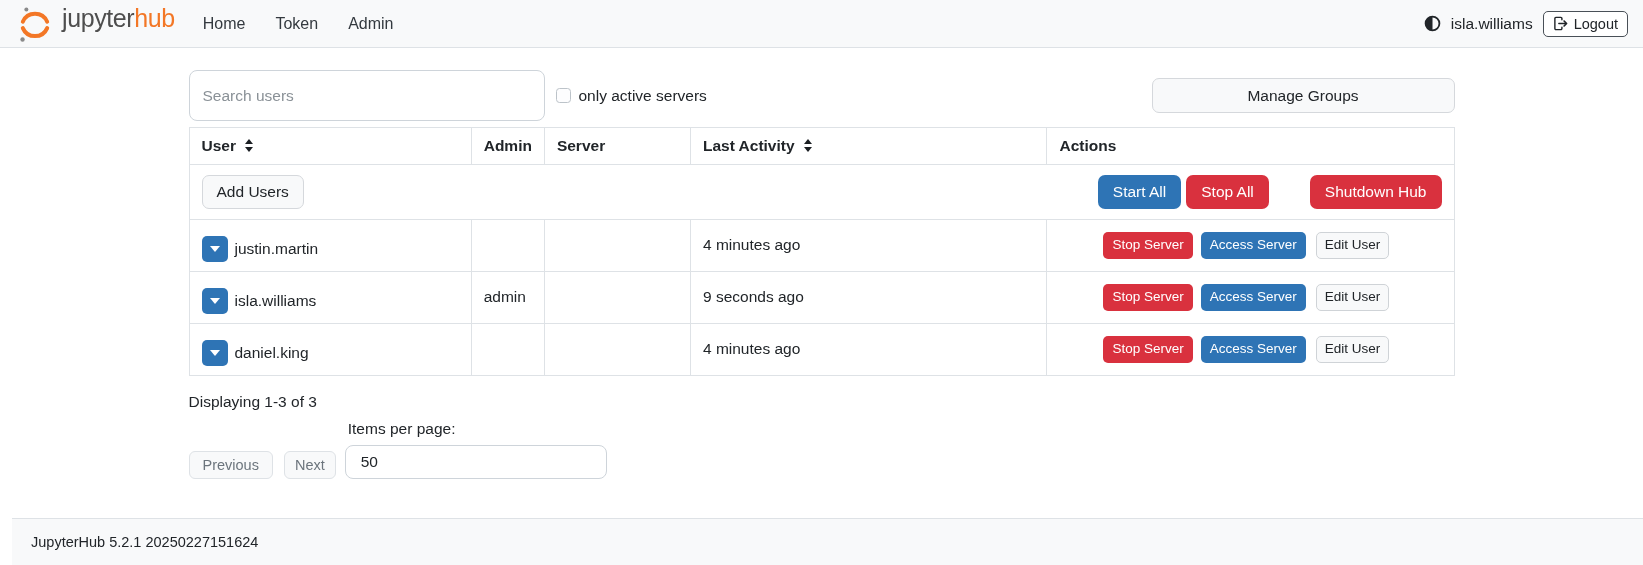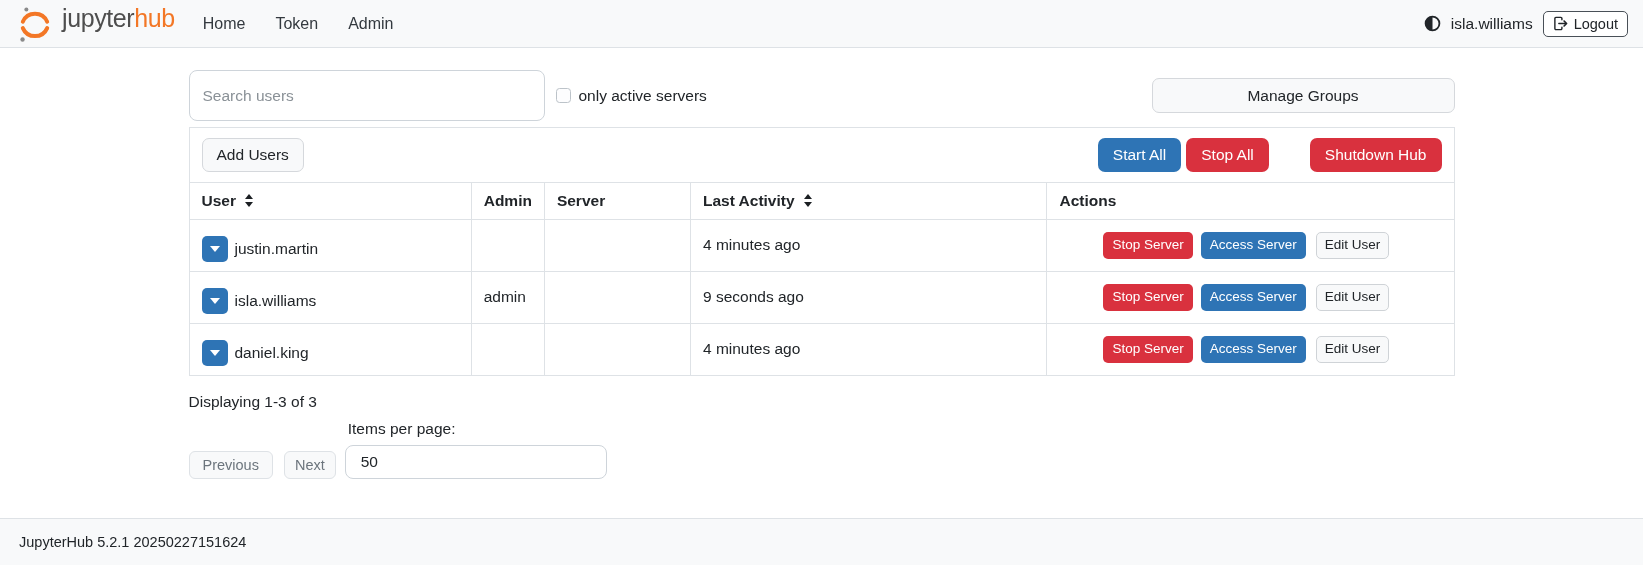--- a/index.html
+++ b/index.html
@@ -68,21 +68,21 @@
   .pag-row { display:flex; align-items:flex-end; margin-top:9px; }
   .btn-page { background:#f8f9fa; border:1px solid #dee2e6; color:#6c757d; border-radius:6px;
     font-size:14.5px; padding:5px 13px; }
   .btn-next { margin-left:11px; padding:5px 10px; }
   .ipp { margin-left:9px; display:flex; flex-direction:column; }
   .ipp-label { font-size:15.5px; margin:0 0 7px 3px; }
   .ipp-input { width:262px; height:34px; border:1px solid #ced4da; border-radius:8px;
     padding:0 15px; font-size:15.5px; font-family:inherit; color:#212529; outline:none; }
 
   
-  .footer { position:absolute; left:0; right:0; bottom:0; height:47px; background:#f8f9fa;
+  .footer { position:absolute; left:12px; right:0; bottom:0; height:47px; background:#f8f9fa;
     border-top:1px solid #dee2e6; display:flex; align-items:center; padding-left:19px;
     font-size:14.5px; }
 </style>
 </head>
 <body>
 
 <div class="navbar">
   <div class="brand">
     <span style="display:flex;">
       <svg width="40" height="40" viewBox="0 0 44 44">
@@ -133,51 +133,51 @@
   <table>
     <colgroup>
       <col style="width:284px">
         <col style="width:66px">
         <col style="width:147px">
       <col style="width:360px">
         <col style="width:409px">
     </colgroup>
     <tbody>
         <tr>
-      <td colspan="5" class="controls-cell">
-        <div class="controls-flex">
-          <button class="btn btn-light">Add Users</button>
-          <div class="controls-right">
-            <button class="btn btn-primary">Start All</button>
-            <button class="btn btn-danger">Stop All</button>
-            <button class="btn btn-danger shutdown">Shutdown Hub</button>
-          </div>
-        </div>
-      </td>
-    </tr>
-
-    <tr>
       <th>
         <span>User</span><span class="sort">
               <i class="up"></i>
               <i class="down"></i>
             </span>
       </th>
       <th>Admin</th>
       <th>Server</th>
       <th>
         <span>Last Activity</span><span class="sort">
               <i class="up"></i>
               <i class="down"></i>
             </span>
       </th>
       <th>Actions</th>
     </tr>
 
     <tr>
+      <td colspan="5" class="controls-cell">
+        <div class="controls-flex">
+          <button class="btn btn-light">Add Users</button>
+          <div class="controls-right">
+            <button class="btn btn-primary">Start All</button>
+            <button class="btn btn-danger">Stop All</button>
+            <button class="btn btn-danger shutdown">Shutdown Hub</button>
+          </div>
+        </div>
+      </td>
+    </tr>
+
+    <tr>
       <td class="data-cell">
         <span class="user-cell-inner">
           <button class="dd-btn">
                 <span class="caret"></span>
               </button>
           <span>justin.martin</span>
         </span>
       </td>
       <td class="data-cell"></td>
       <td class="data-cell"></td>

